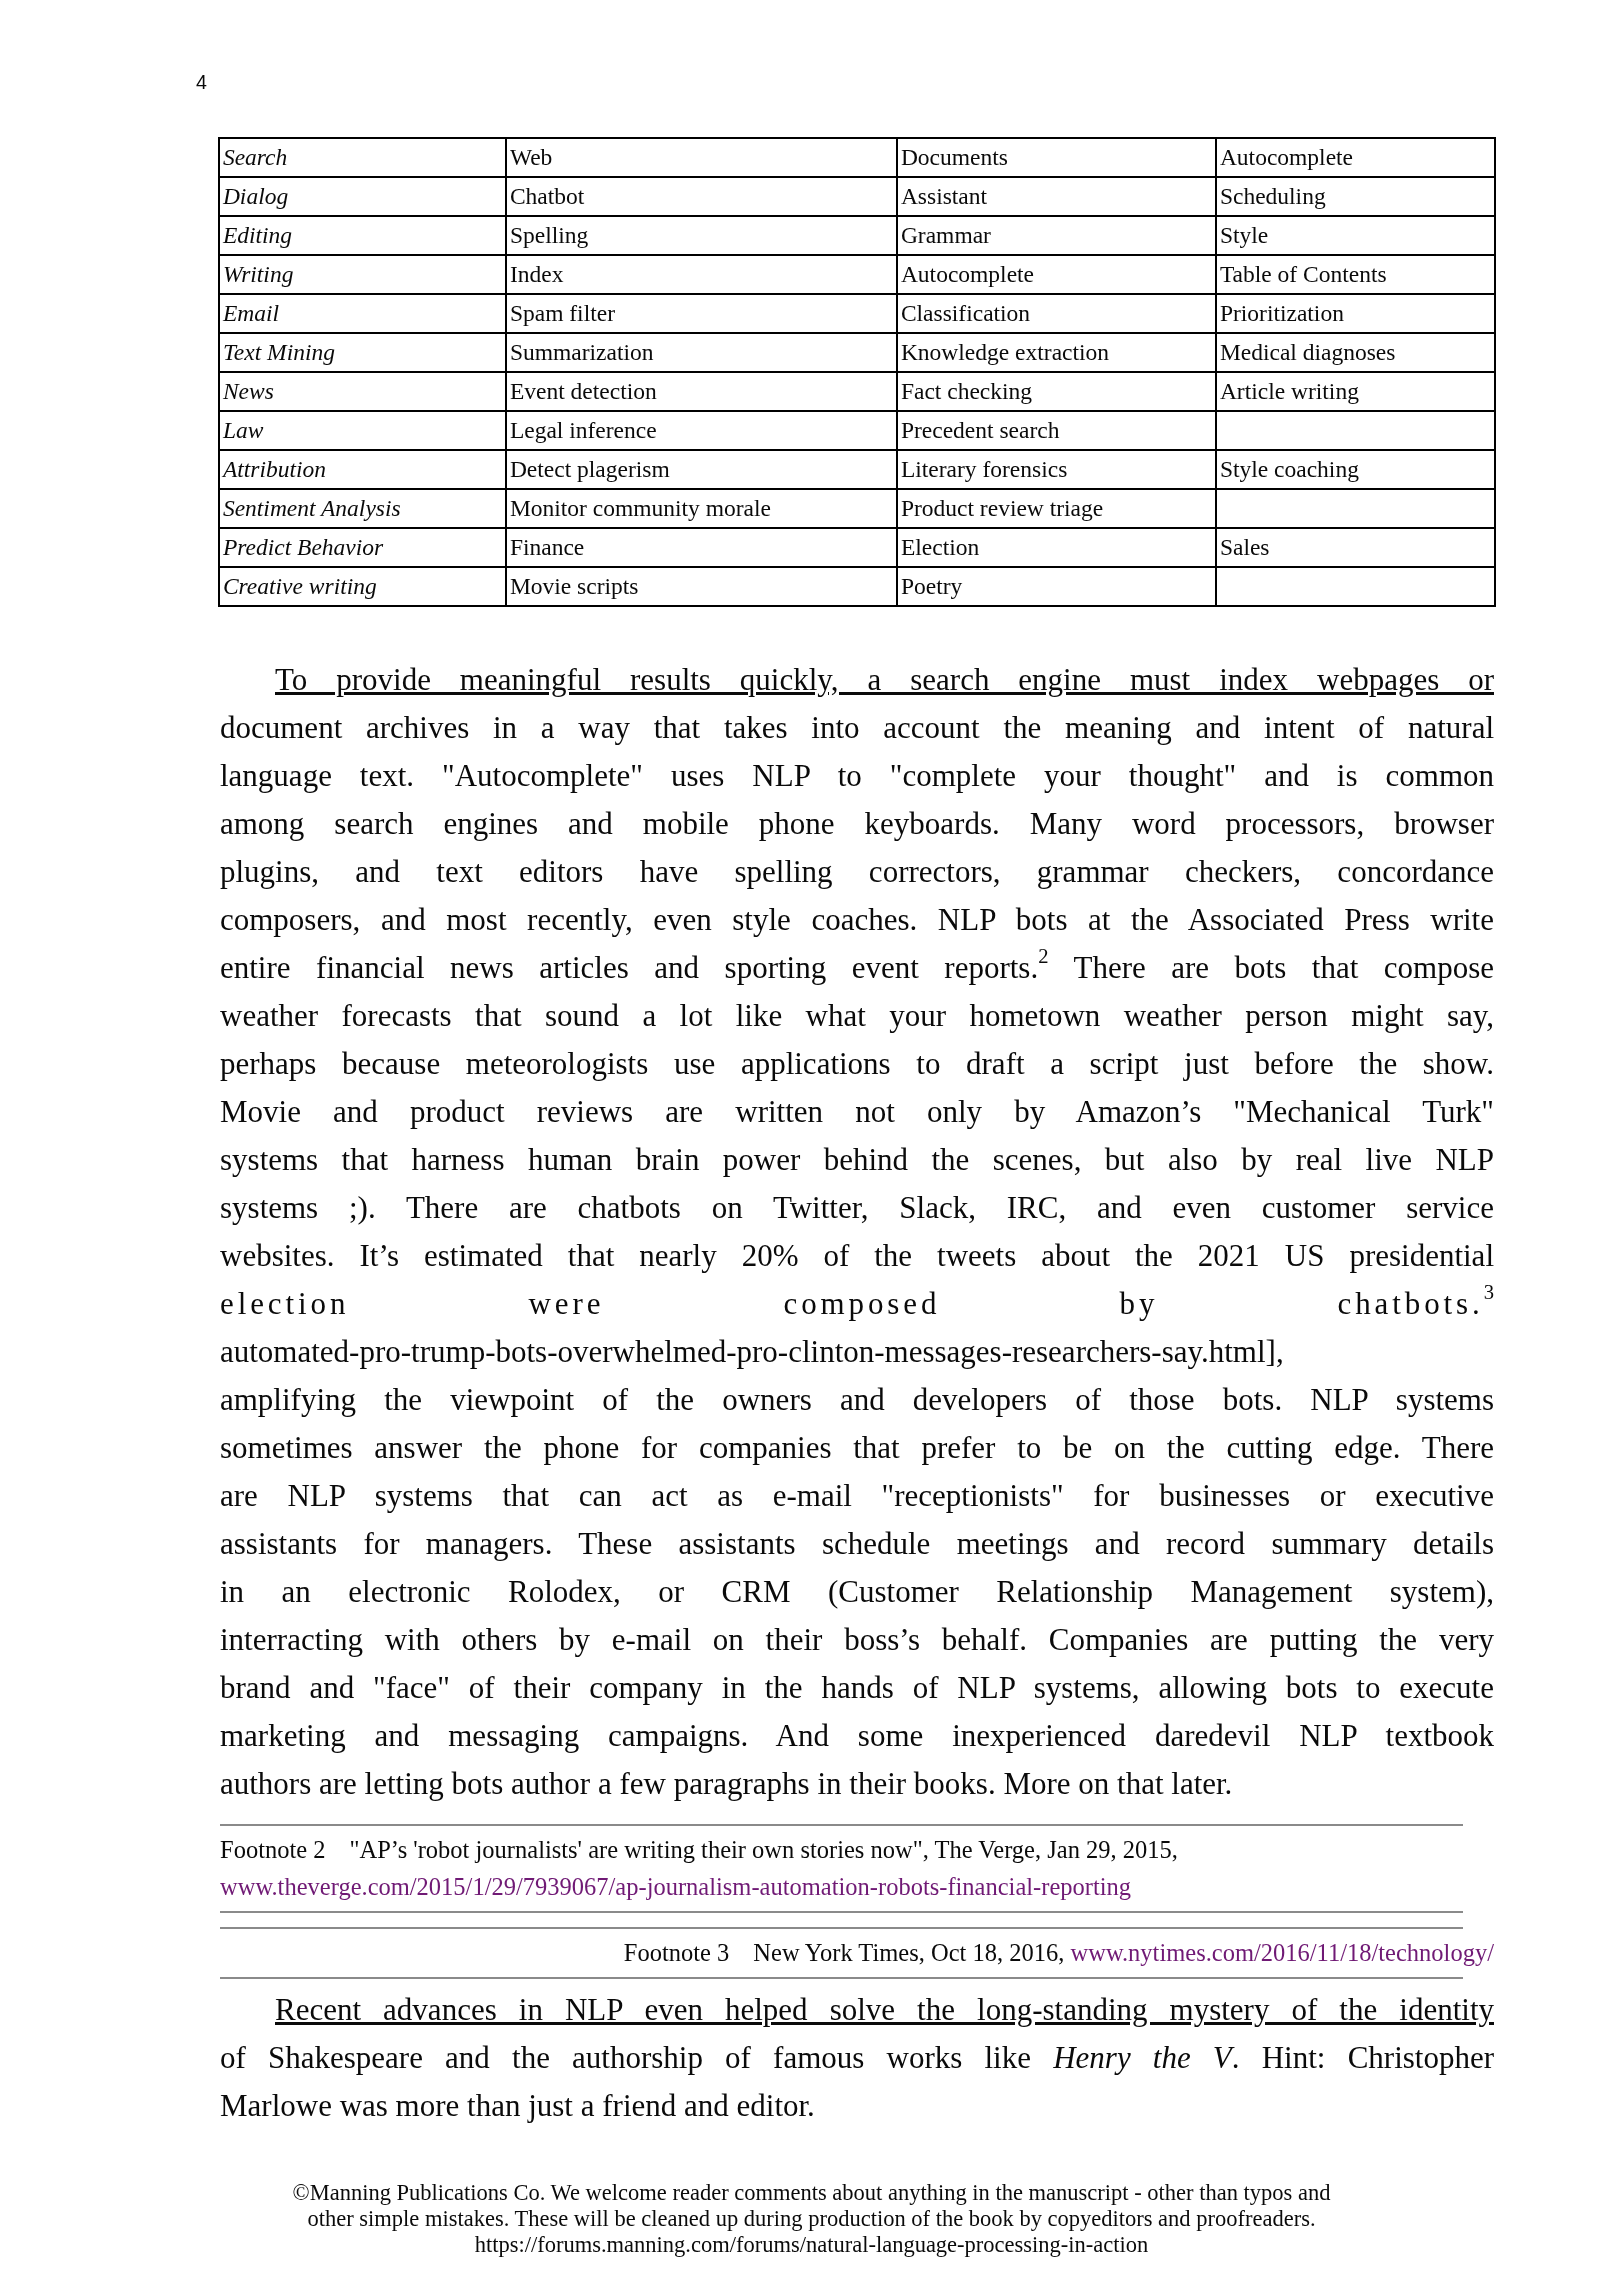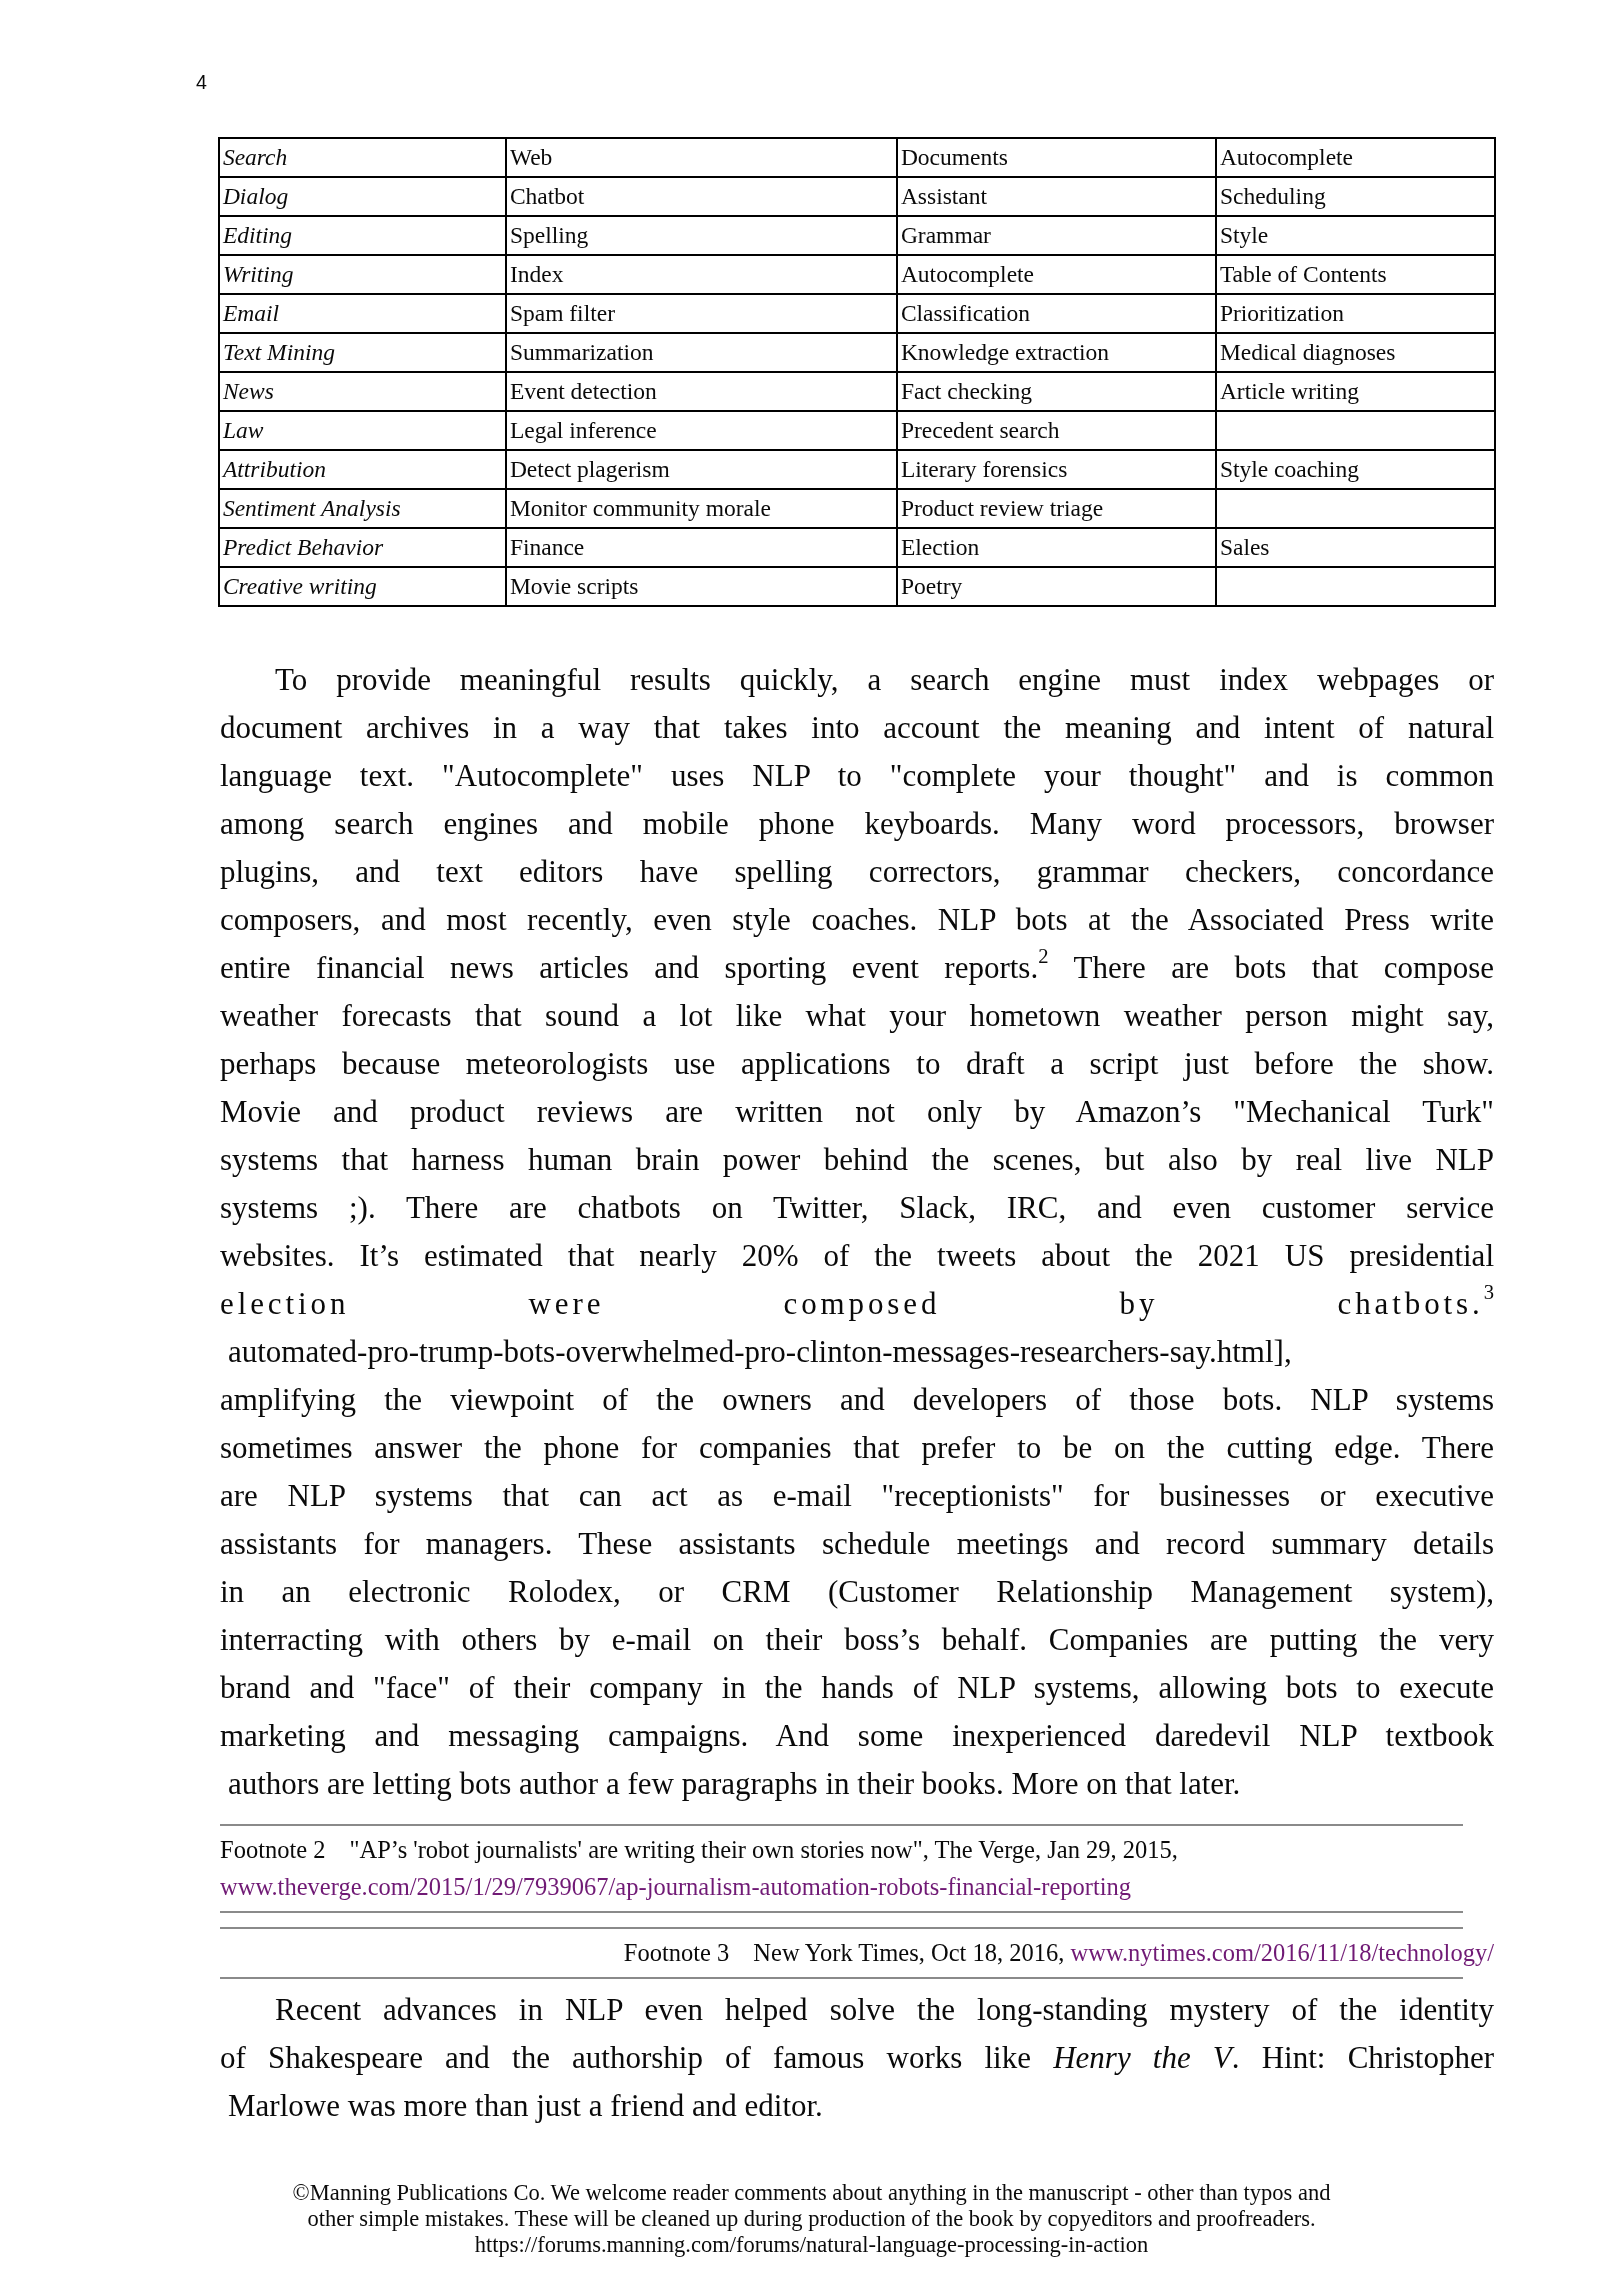--- a/index.html
+++ b/index.html
@@ -3,22 +3,22 @@
 <meta charset="utf-8">
 <style>
   html, body { margin:0; padding:0; background:#ffffff; }
   body { width:1621px; height:2293px; position:relative; overflow:hidden; color:#0a0a0a; }
   .page-number { position:absolute; left:196px; top:71px; font-family:"Liberation Sans", sans-serif; font-size:19.6px; line-height:23.5px; }
   .nlp-table { position:absolute; left:218px; top:137px; border-collapse:collapse; table-layout:fixed; width:1276px; font-family:Liberation Serif, serif; font-size:23.5px; }
   .nlp-table td { border:2.9px solid #000; height:37px; padding:0 0 0 2.9px; white-space:nowrap; overflow:hidden; line-height:37px; vertical-align:middle; }
   .nlp-table td.cat { font-style:italic; }
   .prose { position:absolute; left:220px; width:1274px; font-family:"Liberation Serif", serif; font-size:31px; line-height:48px; }
   .line { display:block; height:48px; text-align:justify; text-align-last:justify; white-space:normal; overflow:visible; }
-  .line.left { text-align:left; text-align-last:left;margin-left:8px; }
-  .line.indent { text-indent:55px; }
+  .line.left { text-align:left; text-align-last:left; }
+  .line.indent { text-indent:55px;text-decoration:underline; }
   .line.spaced { letter-spacing:3.9px; }
   .line sup { font-size:20.6px; line-height:0; position:relative; top:-3.9px; vertical-align:super; letter-spacing:0; }
   .line i { font-style:italic; }
   .rule { position:absolute; left:220px; width:1243px; height:0; border-top:2px solid #8a8a8a; }
   .footnote { position:absolute; left:220px; width:1274px; font-family:"Liberation Serif", serif; font-size:24.5px; line-height:37px; }
   .footnote .fn-label { margin-right:24px; }
   .footnote .fn-link { color:#701a75; text-decoration:none; }
   .footer { position:absolute; left:196px; width:1231px; top:2161px; font-family:"Liberation Serif", serif; font-size:22.5px; line-height:26px; text-align:center;margin-top:19px; }
   .footer div { white-space:nowrap; }
 </style>

